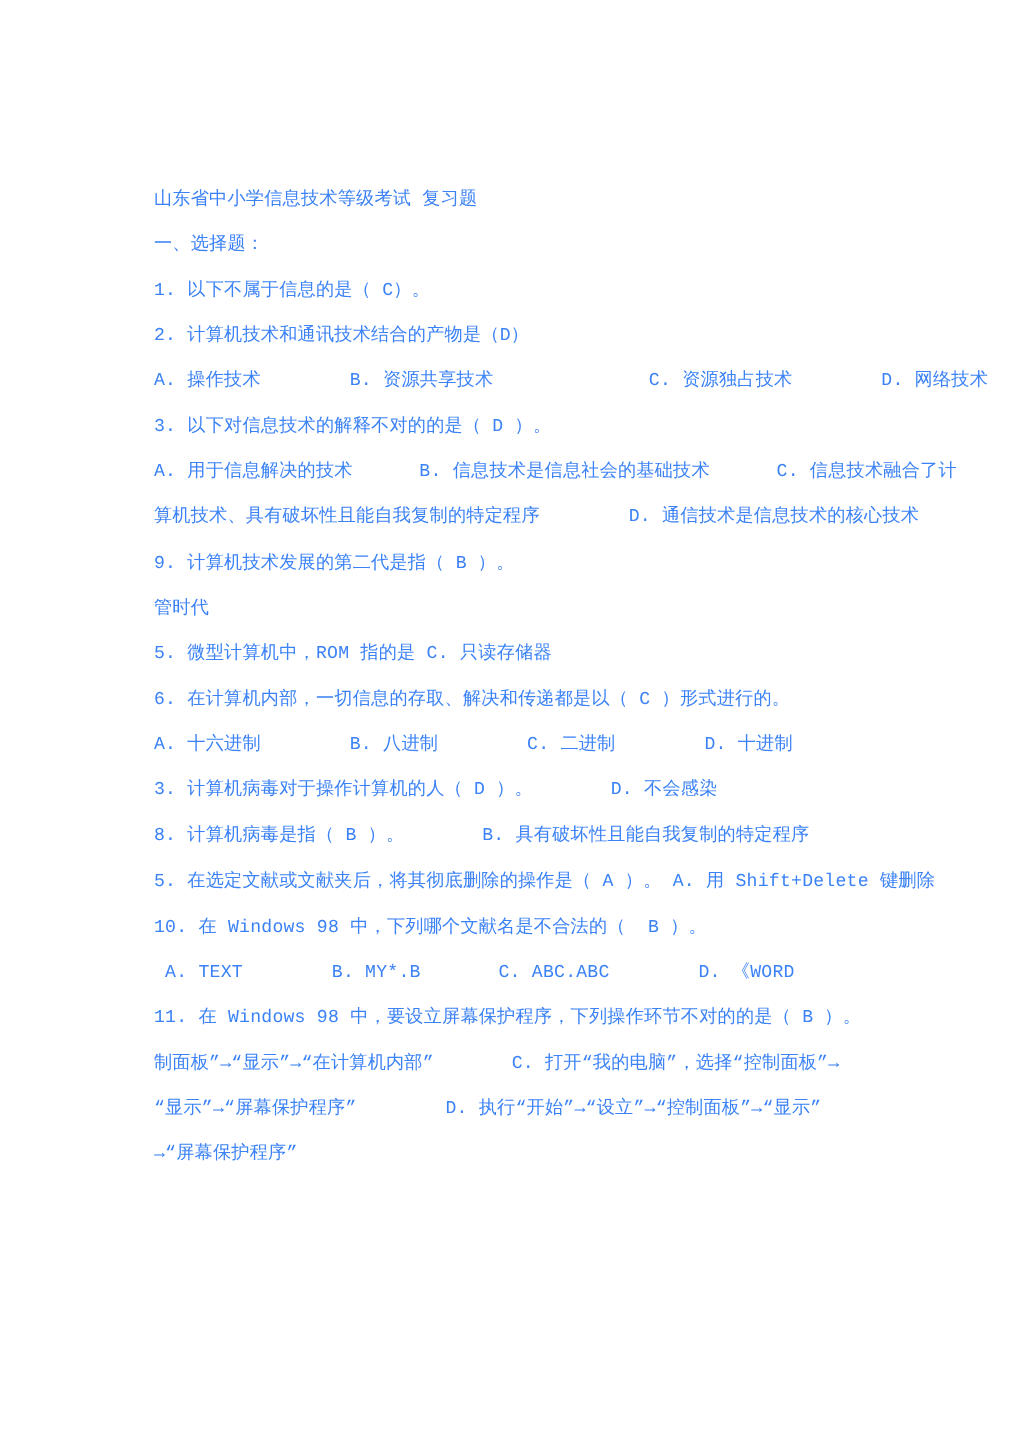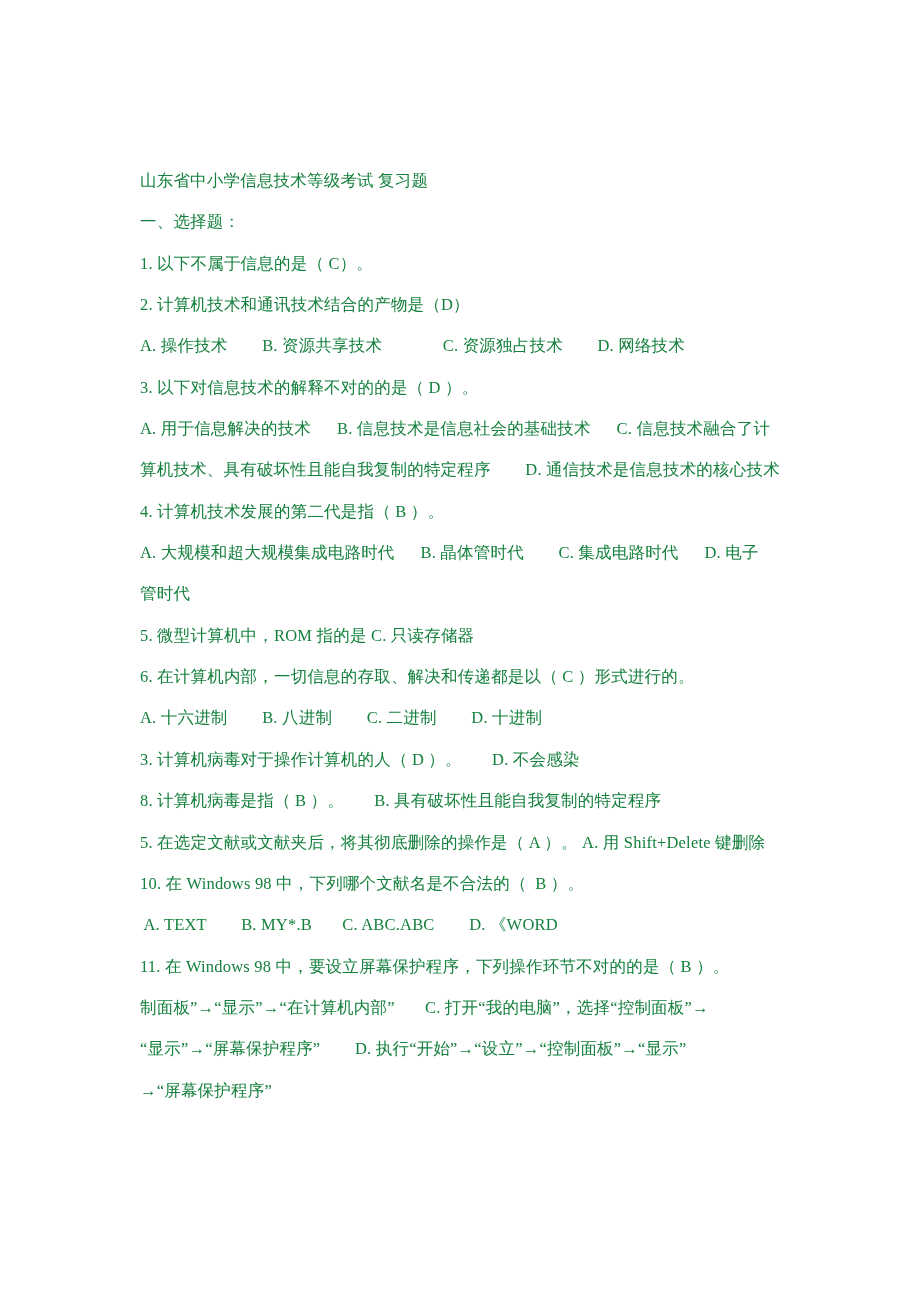--- a/index.html
+++ b/index.html
@@ -6,22 +6,22 @@
     margin: 0;
     padding: 0;
     background: #ffffff;
   }
   .page {
     position: relative;
     width: 920px;
     height: 1302px;
     background: #ffffff;
     overflow: hidden;
-    font-family: Liberation Serif, serif;
-    color: #15803d;
+    font-family: Liberation Mono, monospace;
+    color: #3b82f6;
   }
   .textblock {
     position: absolute;
     left: 140px;
     top: 160px;
     width: 768px;
     font-size: 16.5px;
     line-height: 41.35px;
     letter-spacing: 0.2px;
   }
@@ -37,22 +37,21 @@
   <div class="textblock">
     <div class="line">山东省中小学信息技术等级考试 复习题</div>
     <div class="line">一、选择题：</div>
     <div>
         <div class="line">1. 以下不属于信息的是（ C）。</div>
         <div class="line">2. 计算机技术和通讯技术结合的产物是（D）</div>
         <div class="line">A. 操作技术        B. 资源共享技术              C. 资源独占技术        D. 网络技术</div>
         <div class="line">3. 以下对信息技术的解释不对的的是（ D ）。</div>
         <div class="line">A. 用于信息解决的技术      B. 信息技术是信息社会的基础技术      C. 信息技术融合了计</div>
         <div class="line">算机技术、具有破坏性且能自我复制的特定程序        D. 通信技术是信息技术的核心技术</div>
-        <div class="line">4. 计算机技术发展的第二代是指（ B ）。</div>
-        <div class="line">A. 大规模和超大规模集成电路时代      B. 晶体管时代        C. 集成电路时代      D. 电子</div>
+        <div class="line">9. 计算机技术发展的第二代是指（ B ）。</div>
         <div class="line">管时代</div>
         <div class="line">5. 微型计算机中，ROM 指的是 C. 只读存储器</div>
         <div class="line">6. 在计算机内部，一切信息的存取、解决和传递都是以（ C ）形式进行的。</div>
         <div class="line">A. 十六进制        B. 八进制        C. 二进制        D. 十进制</div>
         <div class="line">3. 计算机病毒对于操作计算机的人（ D ）。       D. 不会感染</div>
         <div class="line">8. 计算机病毒是指（ B ）。       B. 具有破坏性且能自我复制的特定程序</div>
         <div class="line">5. 在选定文献或文献夹后，将其彻底删除的操作是（ A ）。 A. 用 Shift+Delete 键删除</div>
         <div class="line">10. 在 Windows 98 中，下列哪个文献名是不合法的（  B ）。</div>
         <div class="line"> A. TEXT        B. MY*.B       C. ABC.ABC        D. 《WORD</div>
         <div class="line">11. 在 Windows 98 中，要设立屏幕保护程序，下列操作环节不对的的是（ B ）。</div>

